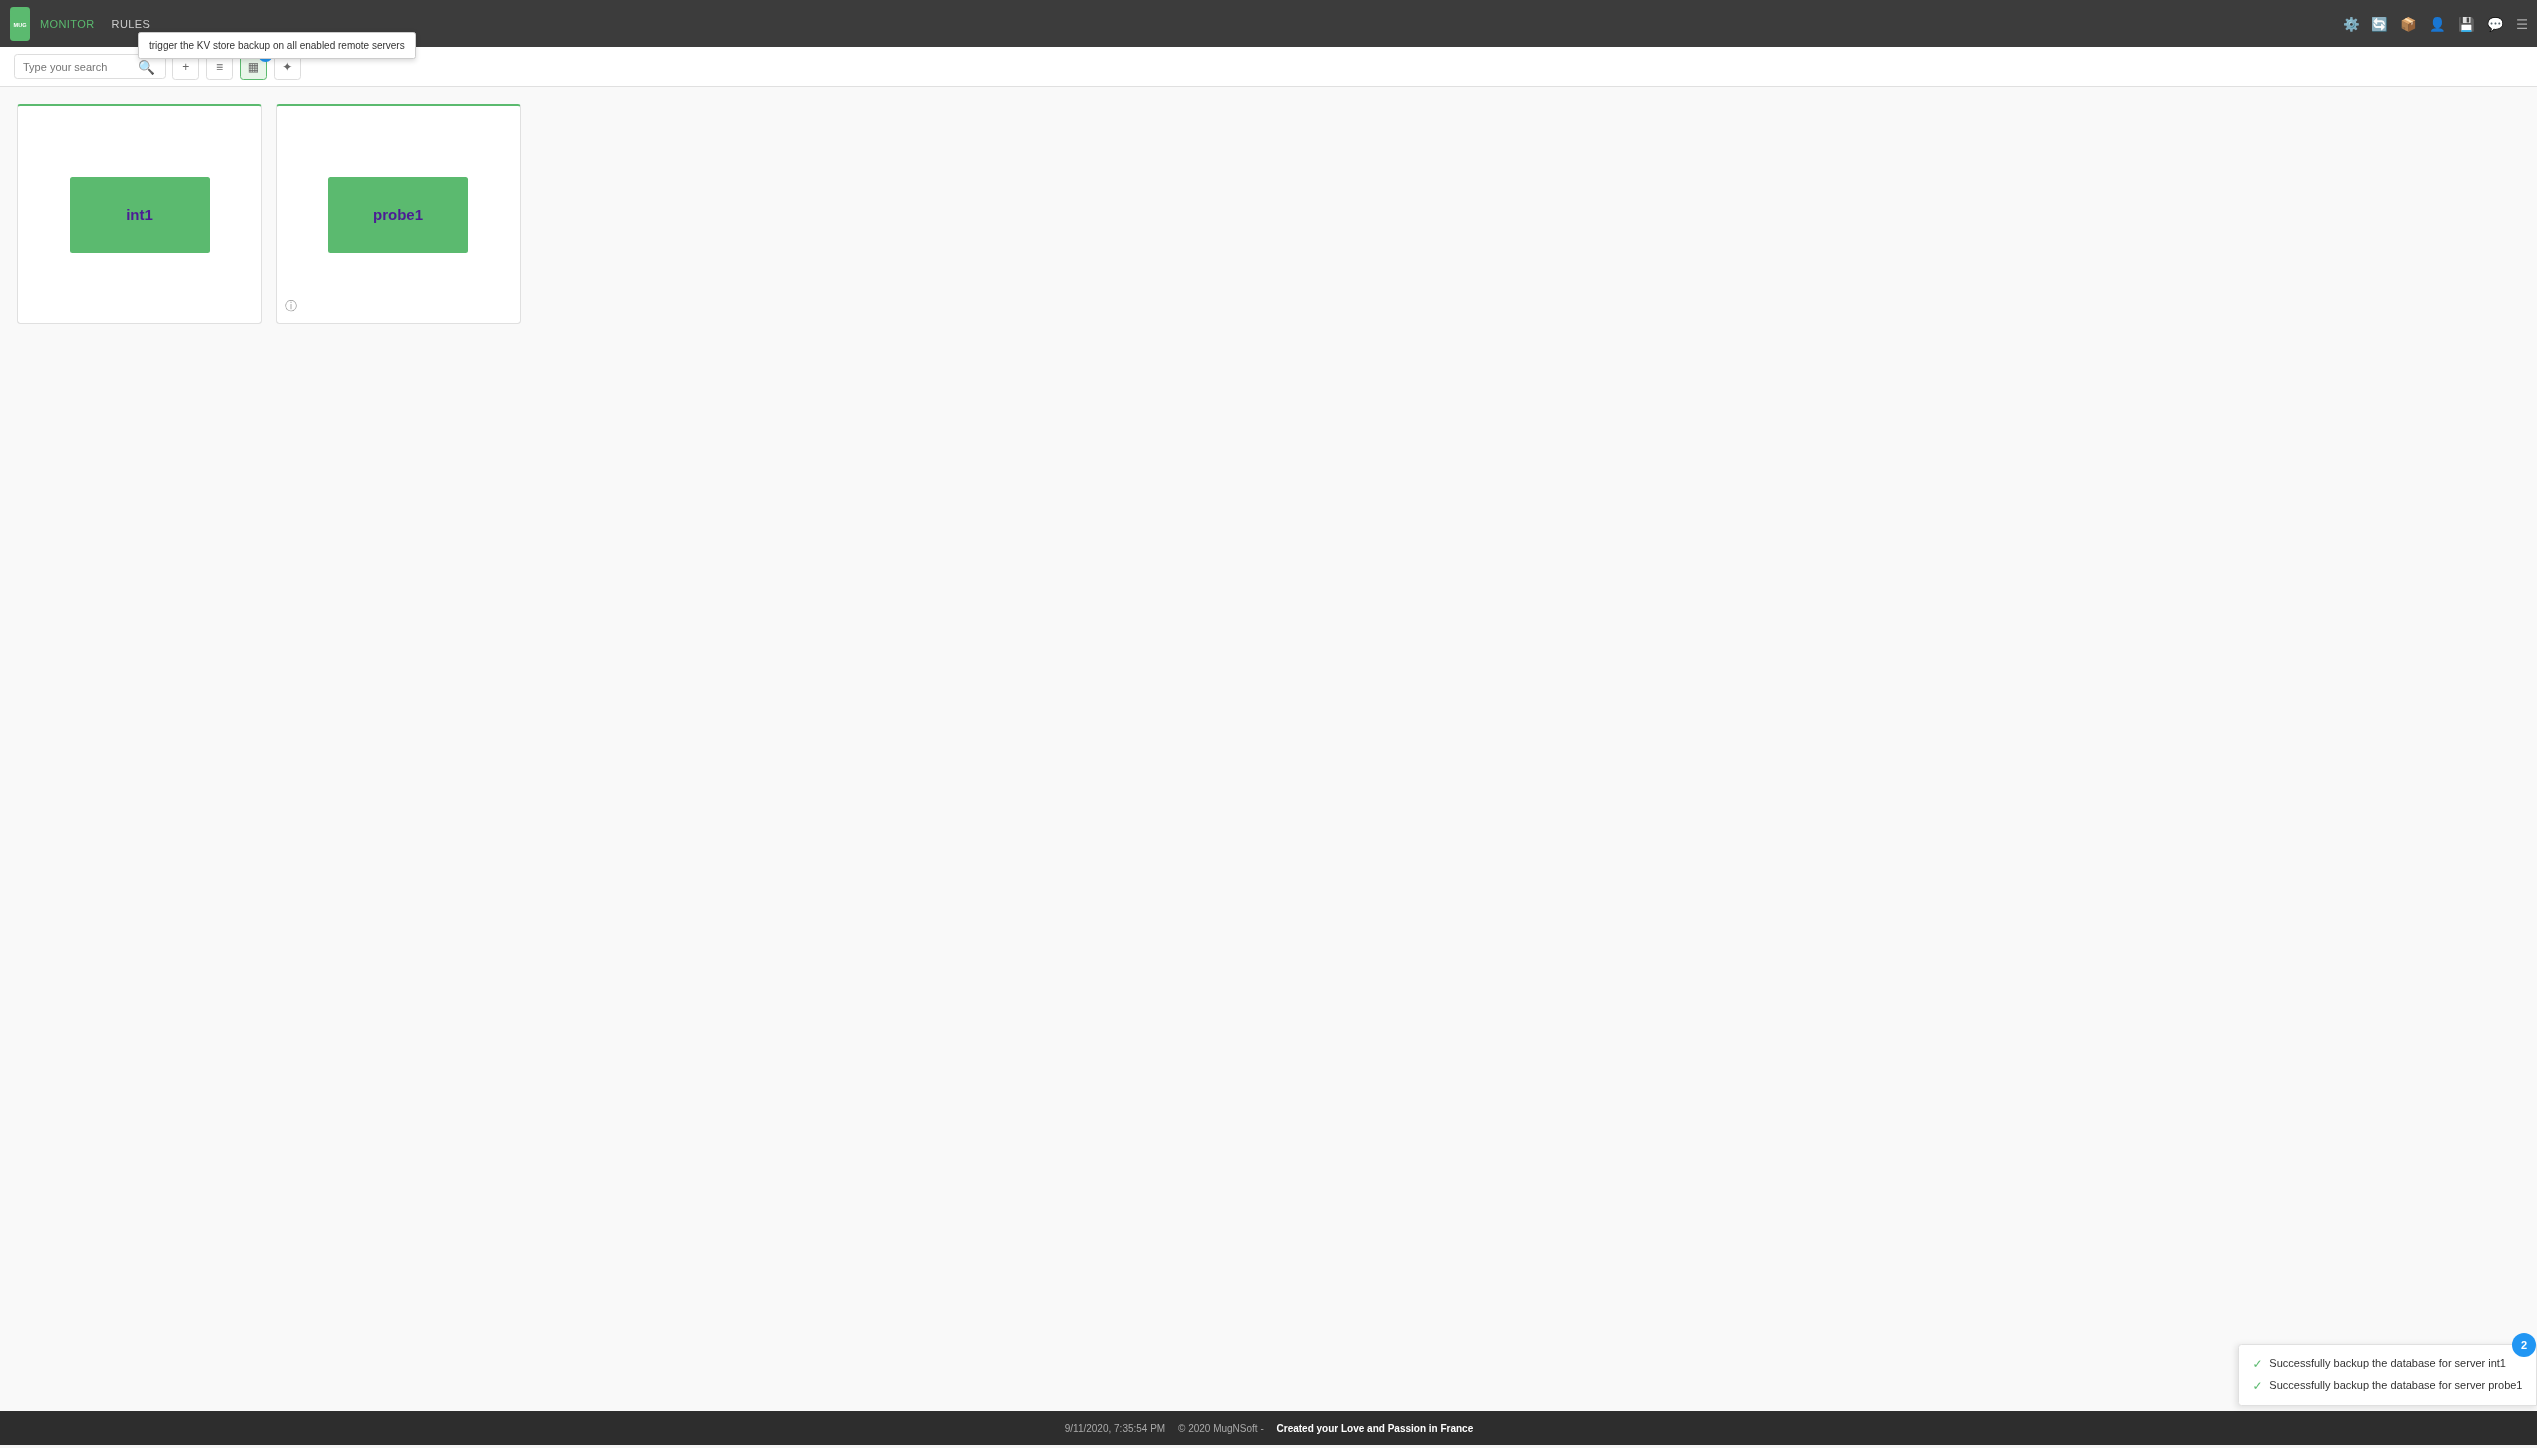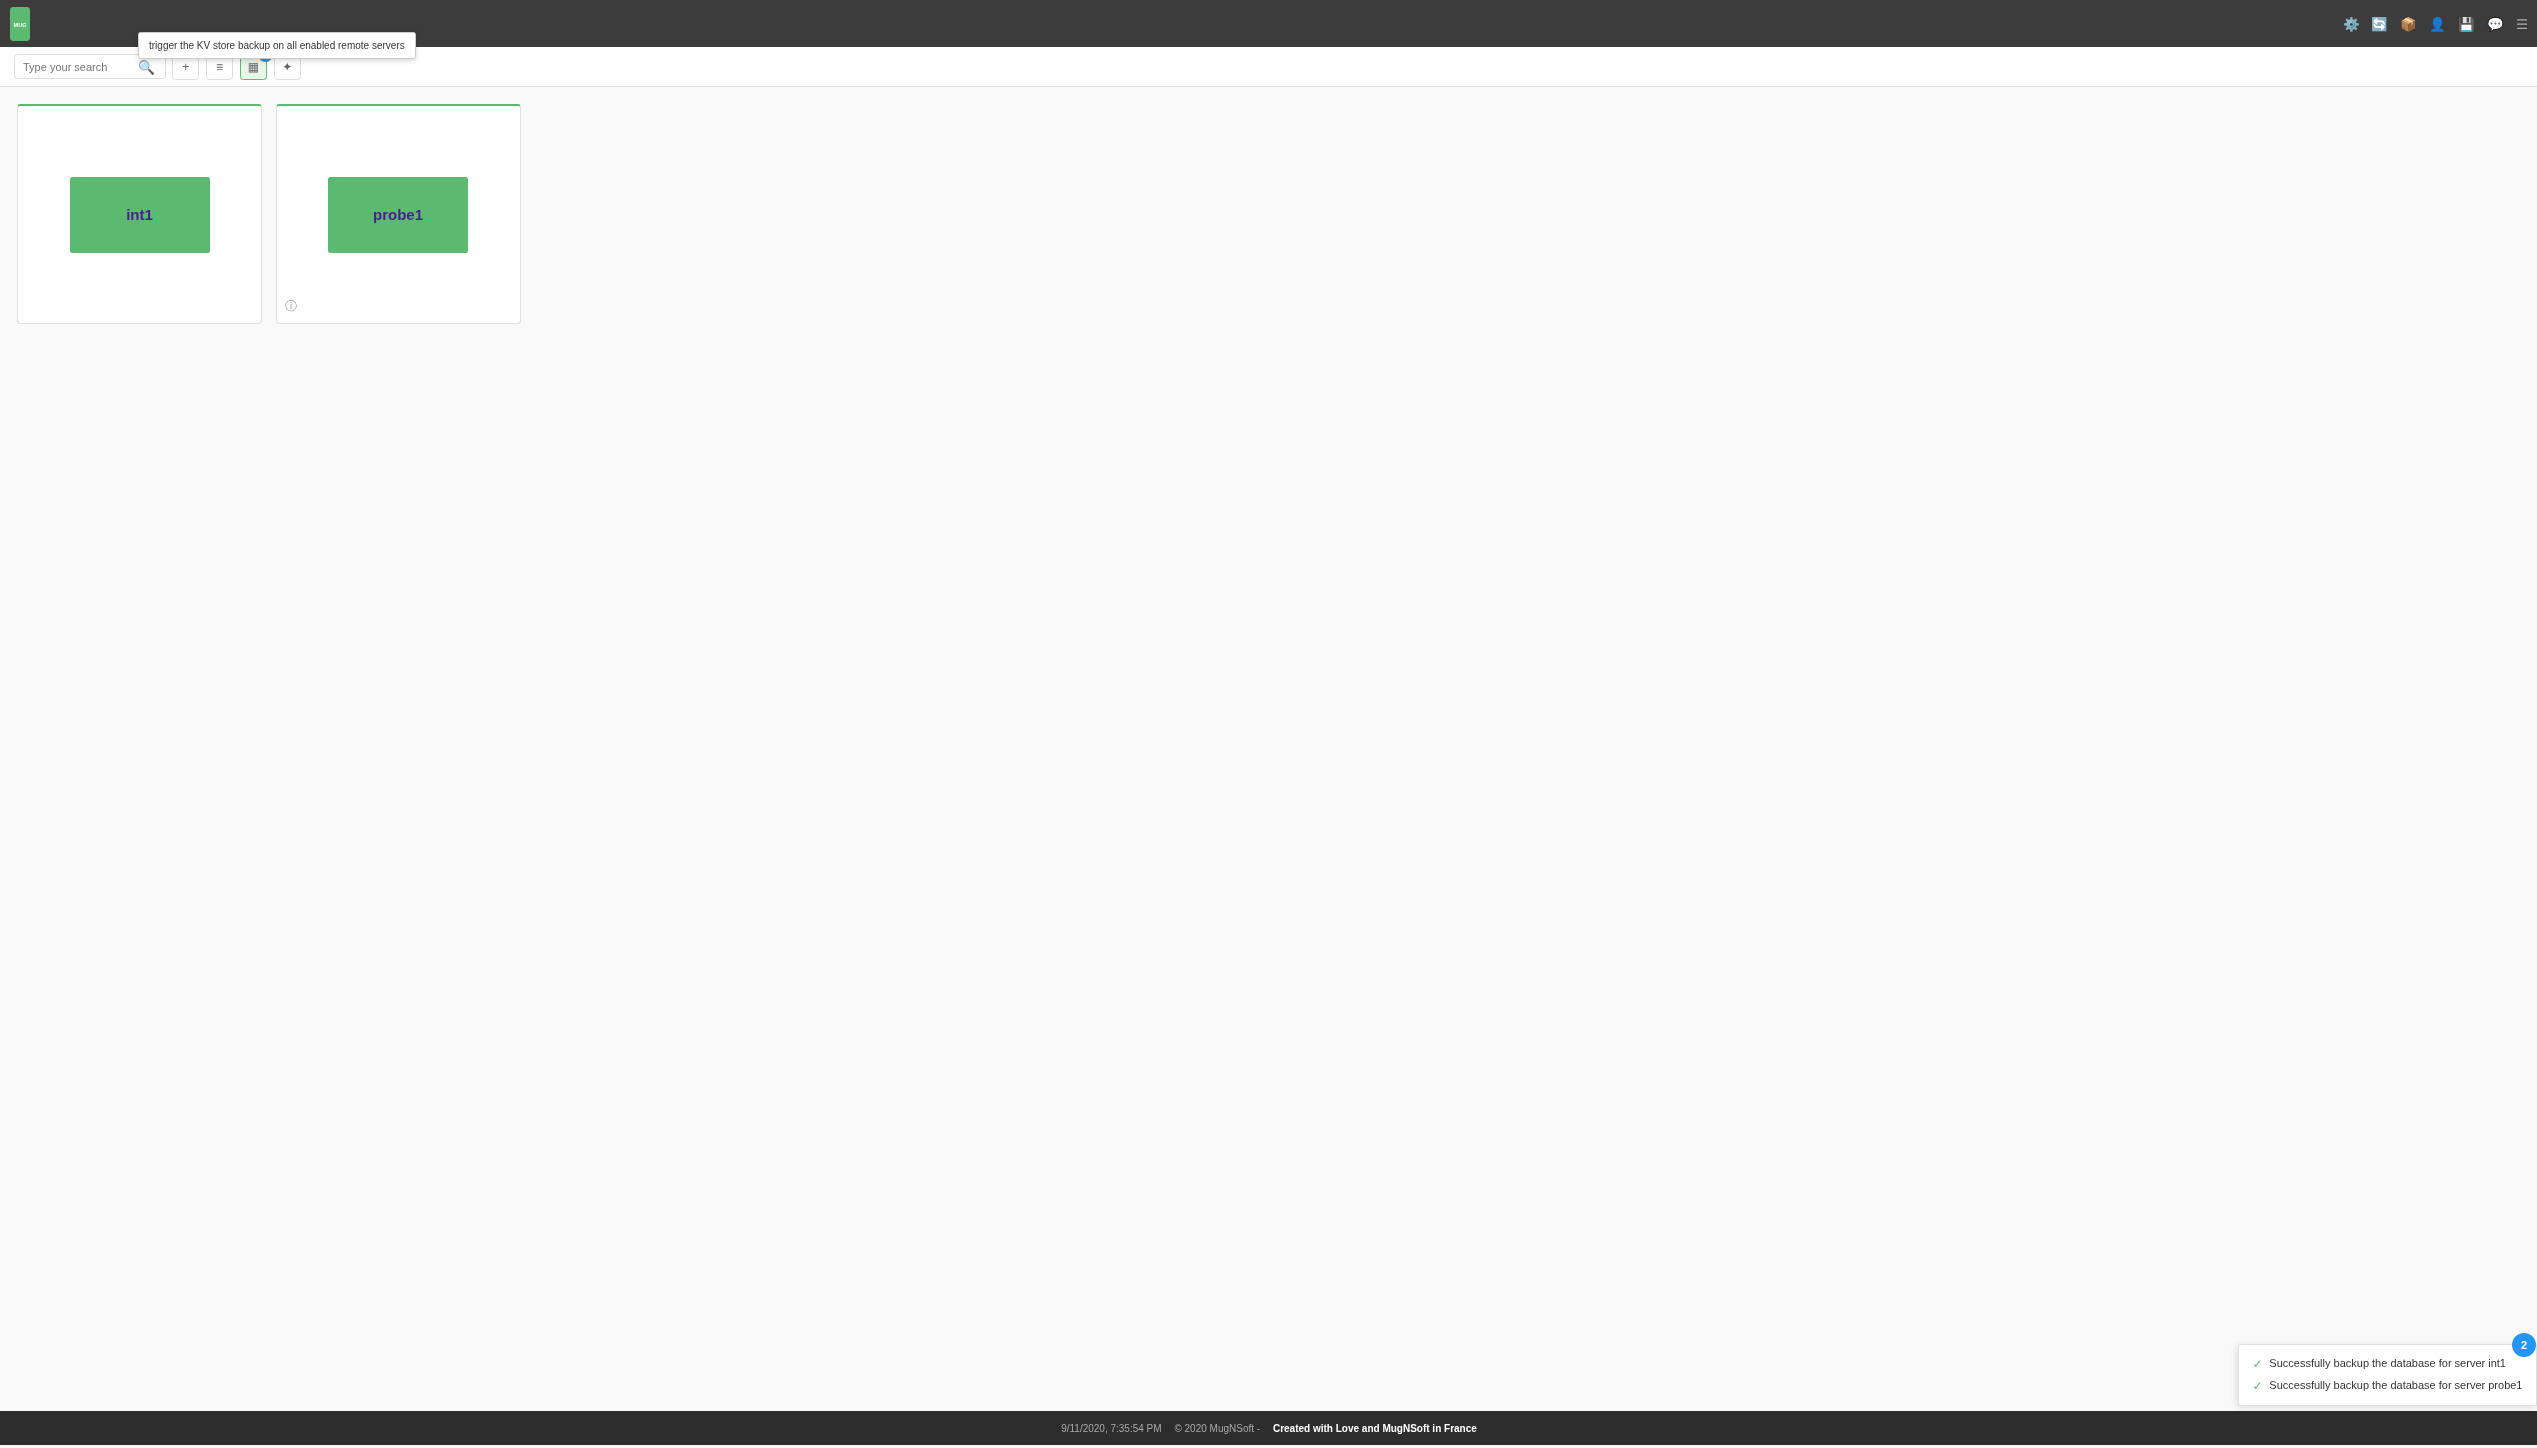--- a/index.html
+++ b/index.html
@@ -236,20 +236,24 @@
     <svg viewBox="0 0 36 36" fill="none" xmlns="http://www.w3.org/2000/svg">
       <rect width="36" height="36" rx="4" fill="#5bba6f"></rect>
       <text x="18" y="24" text-anchor="middle" font-size="10" fill="white" font-weight="bold">MUG</text>
     </svg>
   </div>
 
   <div class="tooltip-popup">
     <span>trigger the KV store backup on all enabled remote servers</span>
   </div>
 
+  <div class="nav-links">
+    <span class="nav-link active">MONITOR</span>
+    <span class="nav-link">RULES</span>
+  </div>
 
   <div class="nav-right">
     <span class="nav-icon">⚙️</span>
     <span class="nav-icon">🔄</span>
     <span class="nav-icon">📦</span>
     <span class="nav-icon">👤</span>
     <span class="nav-icon">💾</span>
     <span class="nav-icon">💬</span>
     <span class="nav-icon">☰</span>
   </div>
@@ -290,21 +294,21 @@
     </div>
     <div class="card-info-icon">ⓘ</div>
   </div>
 </div>
 
 <div class="footer">
   <span>9/11/2020, 7:35:54 PM</span>
   &nbsp;
   <span>© 2020 MugNSoft -</span>
   &nbsp;
-  <strong>Created with Love and MugNSoft in France</strong>
+  <strong>Created your Love and Passion in France</strong>
 </div>
 
 <div class="notification-panel">
   <div class="notification-badge">2</div>
   <div class="notification-item">
     <span class="check-icon">✓</span>
     <span>Successfully backup the database for server int1</span>
   </div>
   <div class="notification-item">
     <span class="check-icon">✓</span>

